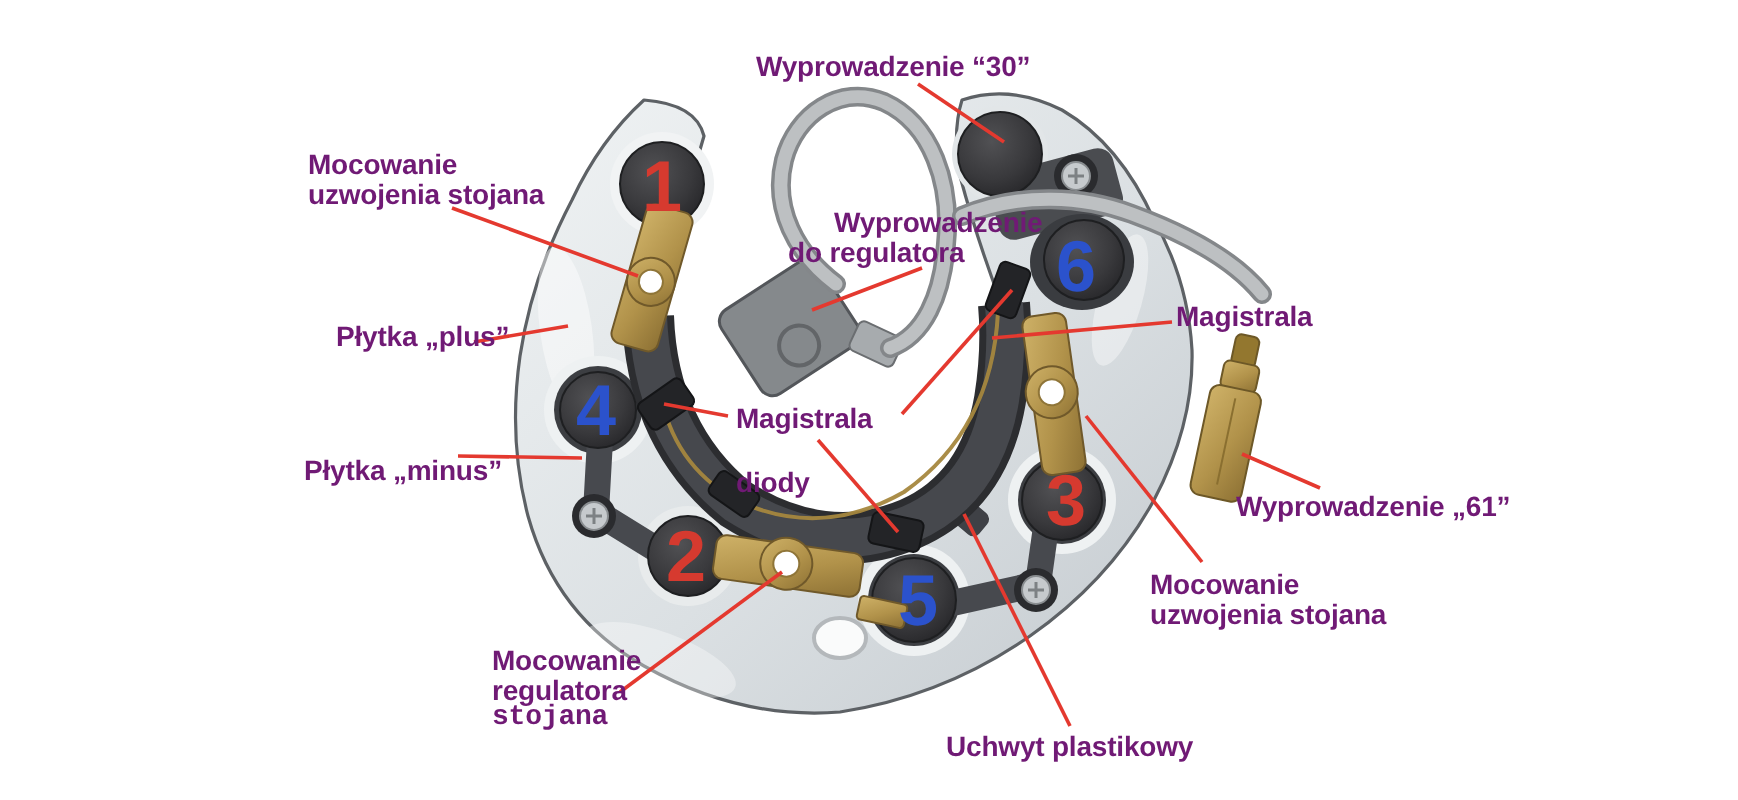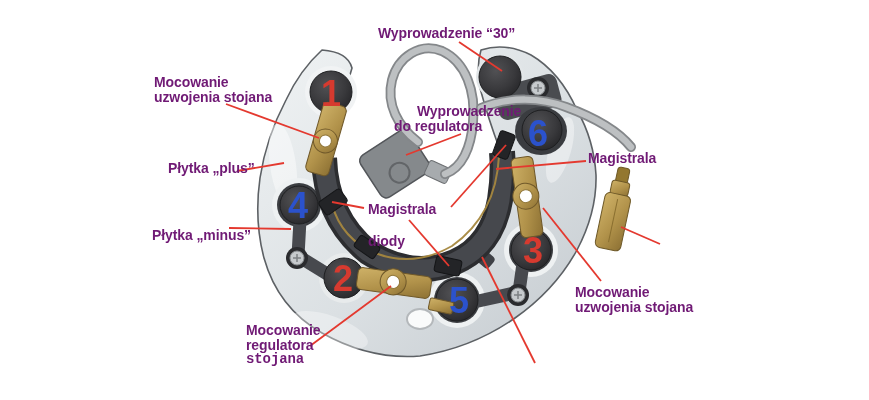--- a/index.html
+++ b/index.html
@@ -182,16 +182,18 @@
 <div class="lbl" style="left:168px;top:161px;">Płytka „plus”</div>
 <div class="lbl" style="left:152px;top:228px;">Płytka „minus”</div>
 <div class="lbl" style="left:246px;top:323px;">Mocowanie</div>
 <div class="lbl" style="left:246px;top:338px;">regulatora</div>
 <div class="lbl" style="left:246px;top:352px;font-family:Liberation Mono, monospace;">stojana</div>
 <div class="lbl" style="left:368px;top:202px;">Magistrala</div>
 <div class="lbl" style="left:368px;top:234px;">diody</div>
 <div class="lbl" style="left:389px;top:104px;margin-left:28px;">Wyprowadzenie</div>
 <div class="lbl" style="left:394px;top:119px;">do regulatora</div>
 <div class="lbl" style="left:588px;top:151px;">Magistrala</div>
+<div class="lbl" style="left:618px;top:246px;">Wyprowadzenie „61”</div>
 <div class="lbl" style="left:575px;top:285px;">Mocowanie</div>
 <div class="lbl" style="left:575px;top:300px;">uzwojenia stojana</div>
+<div class="lbl" style="left:473px;top:366px;">Uchwyt plastikowy</div>
 
 </div>
 
 </body></html>

